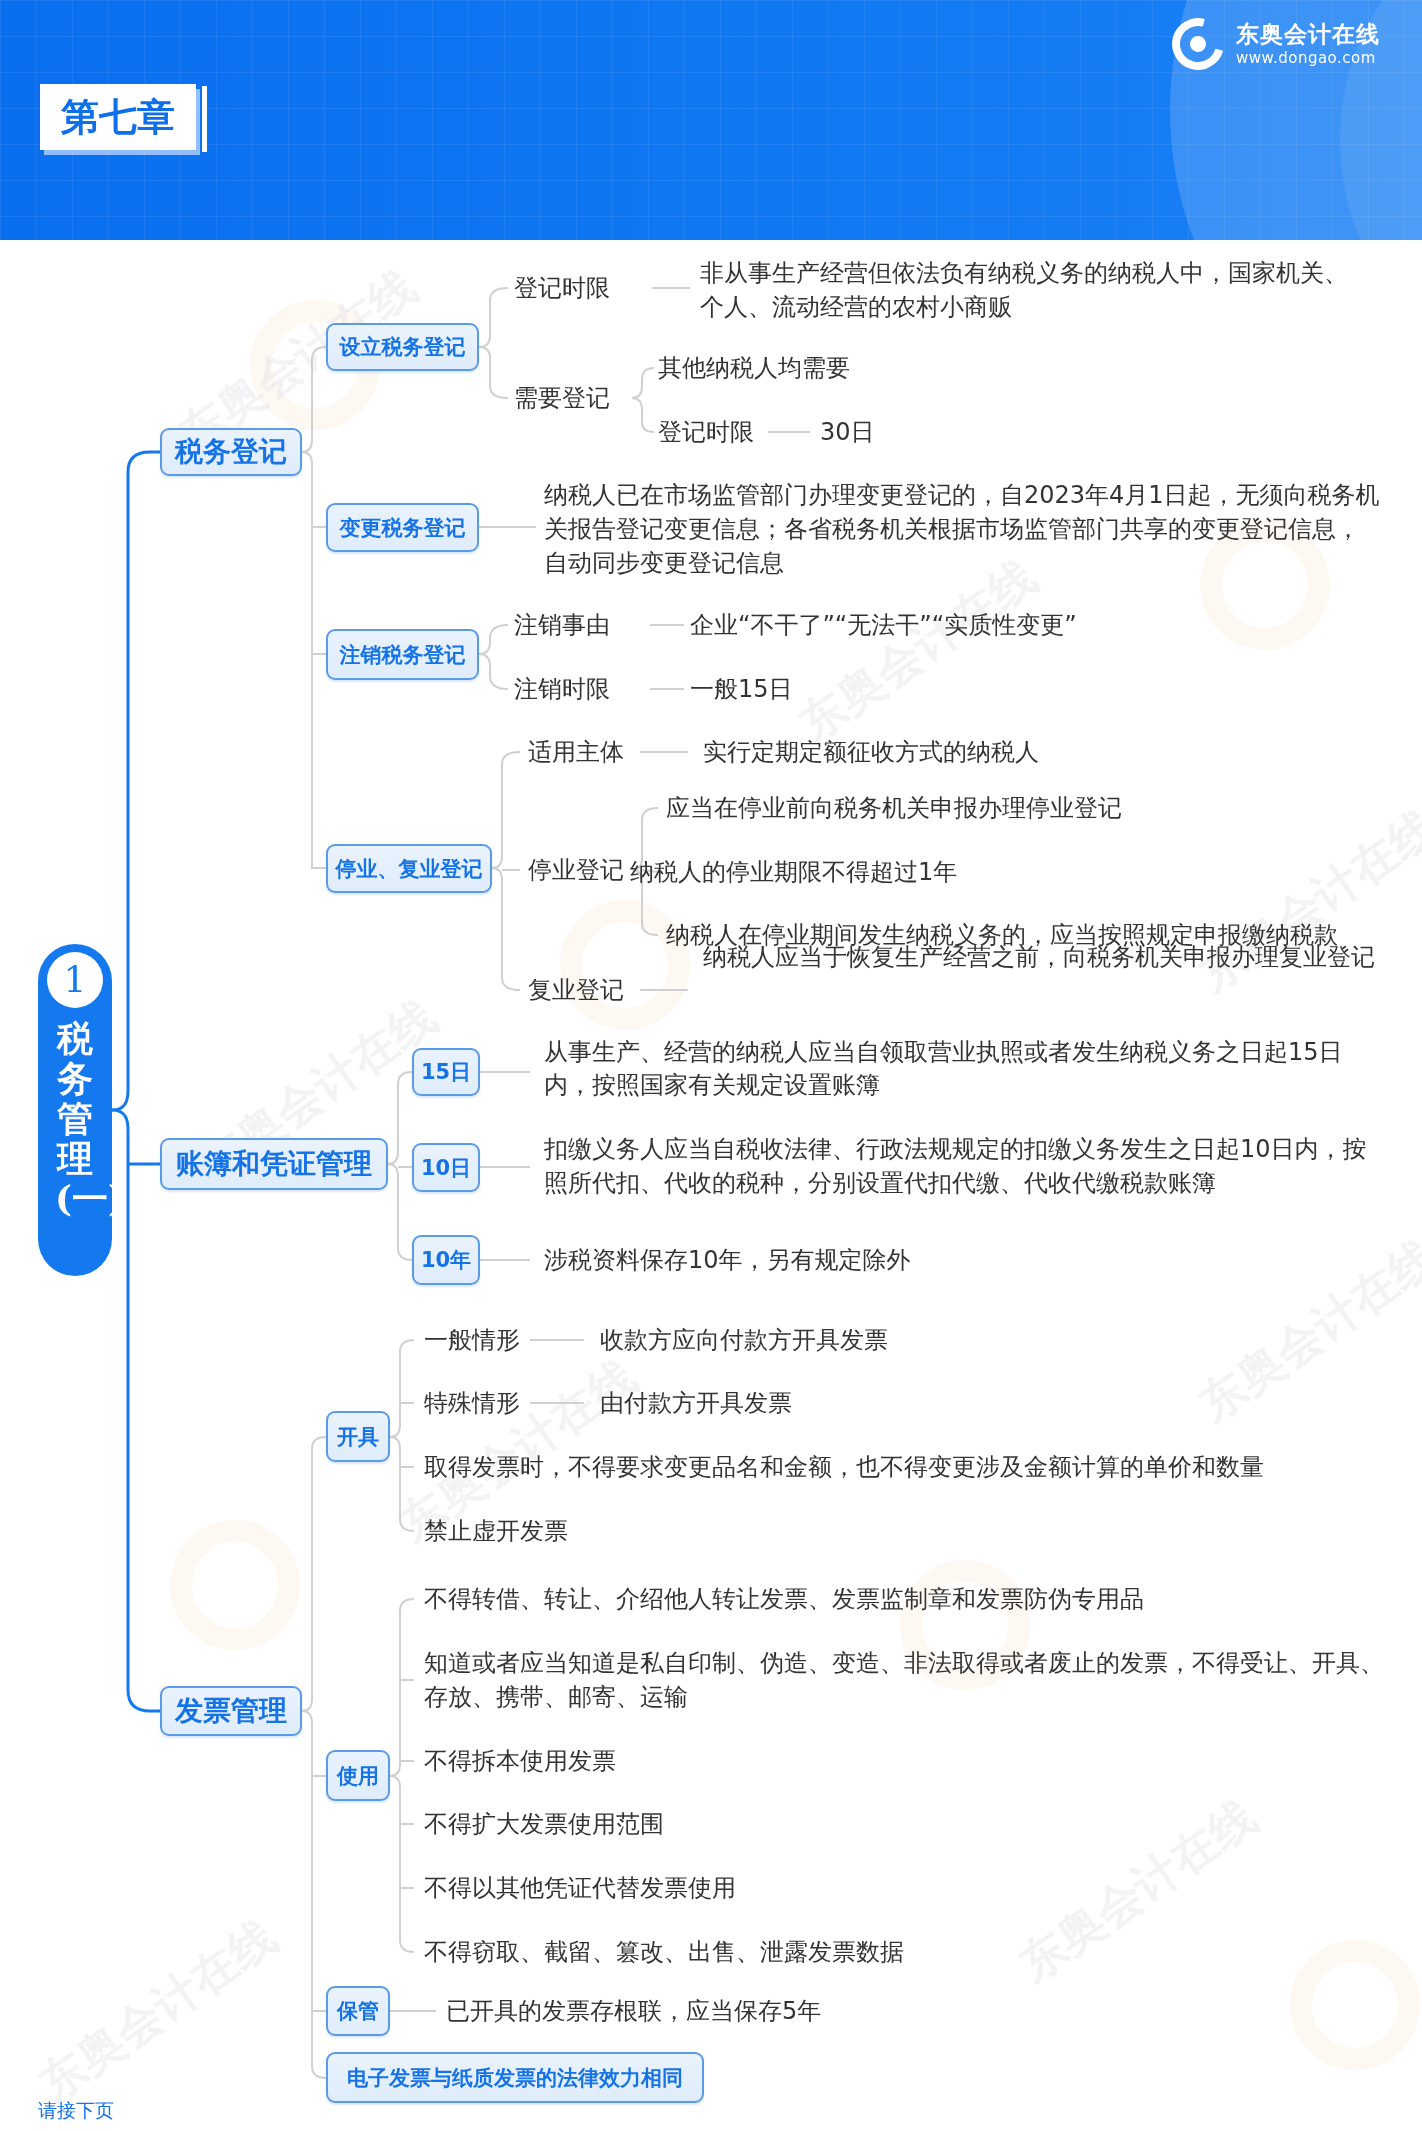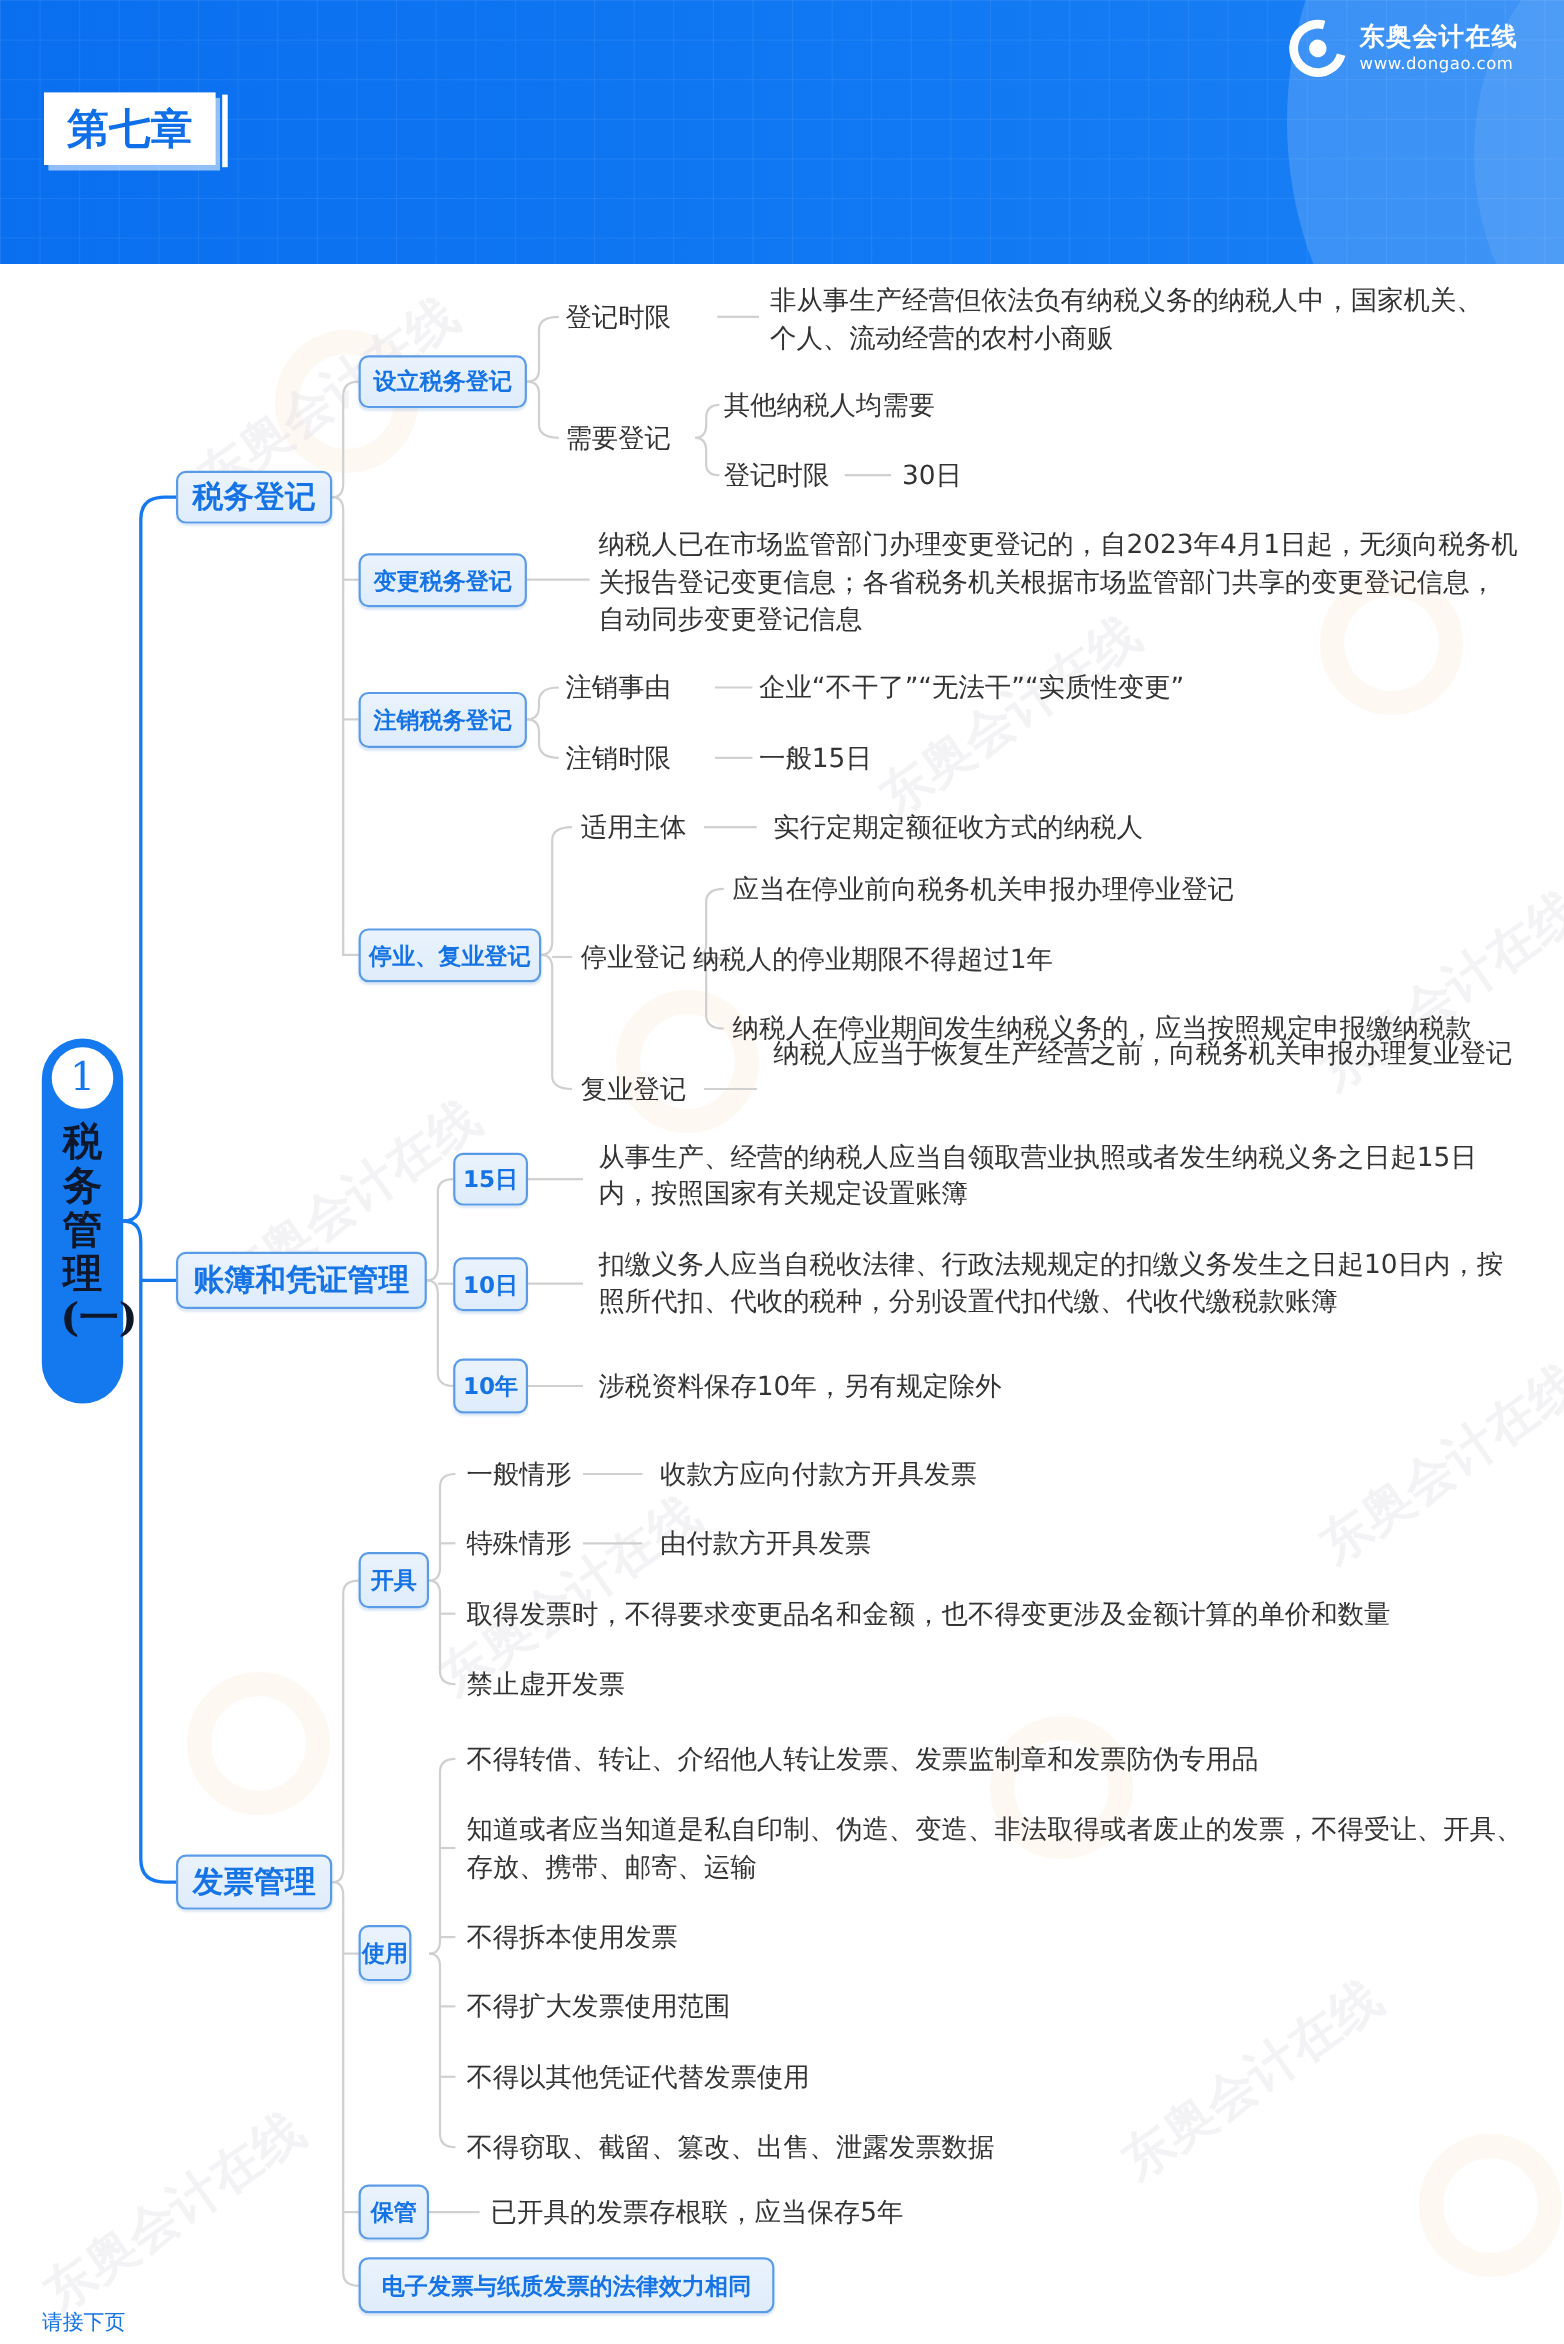--- a/index.html
+++ b/index.html
@@ -33,21 +33,21 @@
         white-space:nowrap; pointer-events:none; }
   .wm-c { position:absolute; width:130px; height:130px; border-radius:50%; border:22px solid rgba(250,200,160,0.13);
         box-sizing:border-box; pointer-events:none; }
 
   svg.lines { position:absolute; left:0; top:0; }
 
   .pill { position:absolute; left:38px; top:944px; width:74px; height:332px; border-radius:37px; background:#1479ef;
           display:flex; flex-direction:column; align-items:center; }
   .pill-num { margin-top:8px; width:56px; height:56px; border-radius:50%; background:#fff; color:#1479ef;
           font-family:"DejaVu Serif","Liberation Serif",serif; font-size:36px; line-height:56px; text-align:center; }
-  .pill-text { margin-top:10px; color:#0f172a; font-weight:bold; font-size:36px; line-height:40px; width:40px;
+  .pill-text { margin-top:10px; color:#ffffff; font-weight:bold; font-size:36px; line-height:40px; width:40px;
           text-align:center; word-break:break-all; font-family:"DejaVu Serif","Liberation Serif",serif; }
 
   .node { position:absolute; box-sizing:border-box; border:2px solid #5a9be8; border-radius:9px;
           background:linear-gradient(#eaf3fd,#dfecfb); color:#1673e6; display:flex; align-items:center; justify-content:center;
           box-shadow:0 2px 2px rgba(60,120,200,0.18); white-space:nowrap; }
   .n1 { font-size:28px; font-weight:bold; font-family:Liberation Mono, monospace;text-align:center; }
   .n2 { font-size:21px; font-weight:bold; }
 
   .t { position:absolute; font-size:24px; line-height:34px; color:#333; white-space:nowrap; }
   .footer-link { position:absolute; left:38px; top:2098px; color:#1673e6; font-size:19px; }
@@ -191,21 +191,21 @@
 <div class="node n1" style="left:160px;top:1686px;width:142px;height:50px">发票管理</div>
 
 <div class="node n2" style="left:326px;top:1411px;width:64px;height:51px">开具</div>
 <div class="t" style="left:424px;top:1323px">一般情形</div>
 <div class="t" style="left:600px;top:1323px">收款方应向付款方开具发票</div>
 <div class="t" style="left:424px;top:1386px">特殊情形</div>
 <div class="t" style="left:600px;top:1386px">由付款方开具发票</div>
 <div class="t" style="left:424px;top:1450px">取得发票时，不得要求变更品名和金额，也不得变更涉及金额计算的单价和数量</div>
 <div class="t" style="left:424px;top:1514px">禁止虚开发票</div>
 
-<div class="node n2" style="left:326px;top:1750px;width:48px;height:51px">使用</div>
+<div class="node n2" style="left:326px;top:1750px;width:64px;height:51px">使用</div>
 <div class="t" style="left:424px;top:1582px">不得转借、转让、介绍他人转让发票、发票监制章和发票防伪专用品</div>
 <div class="t" style="left:424px;top:1646px">知道或者应当知道是私自印制、伪造、变造、非法取得或者废止的发票，不得受让、开具、</div>
 <div class="t" style="left:424px;top:1680px">存放、携带、邮寄、运输</div>
 <div class="t" style="left:424px;top:1744px">不得拆本使用发票</div>
 <div class="t" style="left:424px;top:1807px">不得扩大发票使用范围</div>
 <div class="t" style="left:424px;top:1871px">不得以其他凭证代替发票使用</div>
 <div class="t" style="left:424px;top:1935px">不得窃取、截留、篡改、出售、泄露发票数据</div>
 
 <div class="node n2" style="left:326px;top:1986px;width:64px;height:50px">保管</div>
 <div class="t" style="left:446px;top:1994px">已开具的发票存根联，应当保存5年</div>

